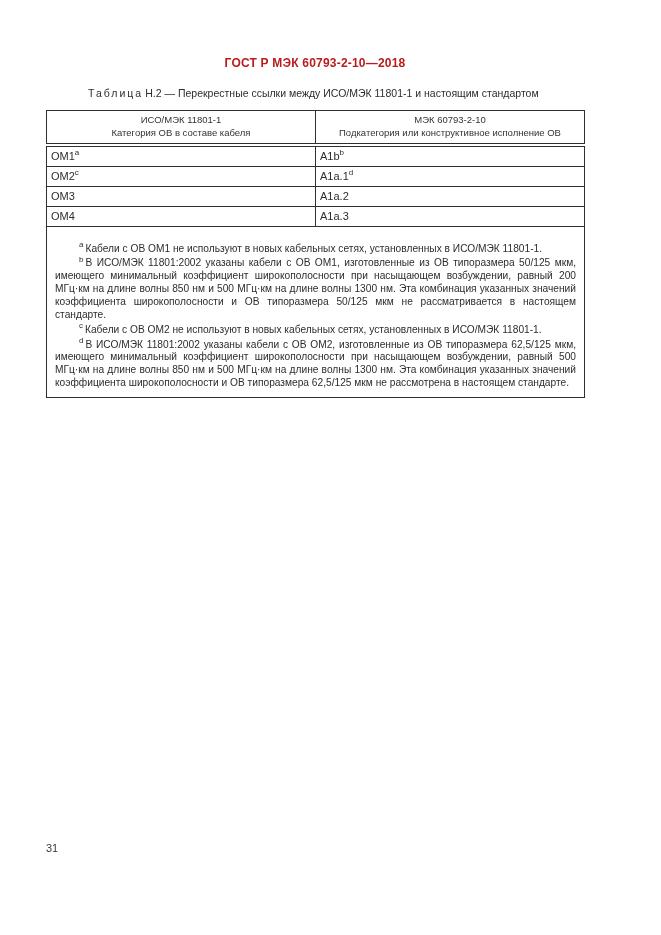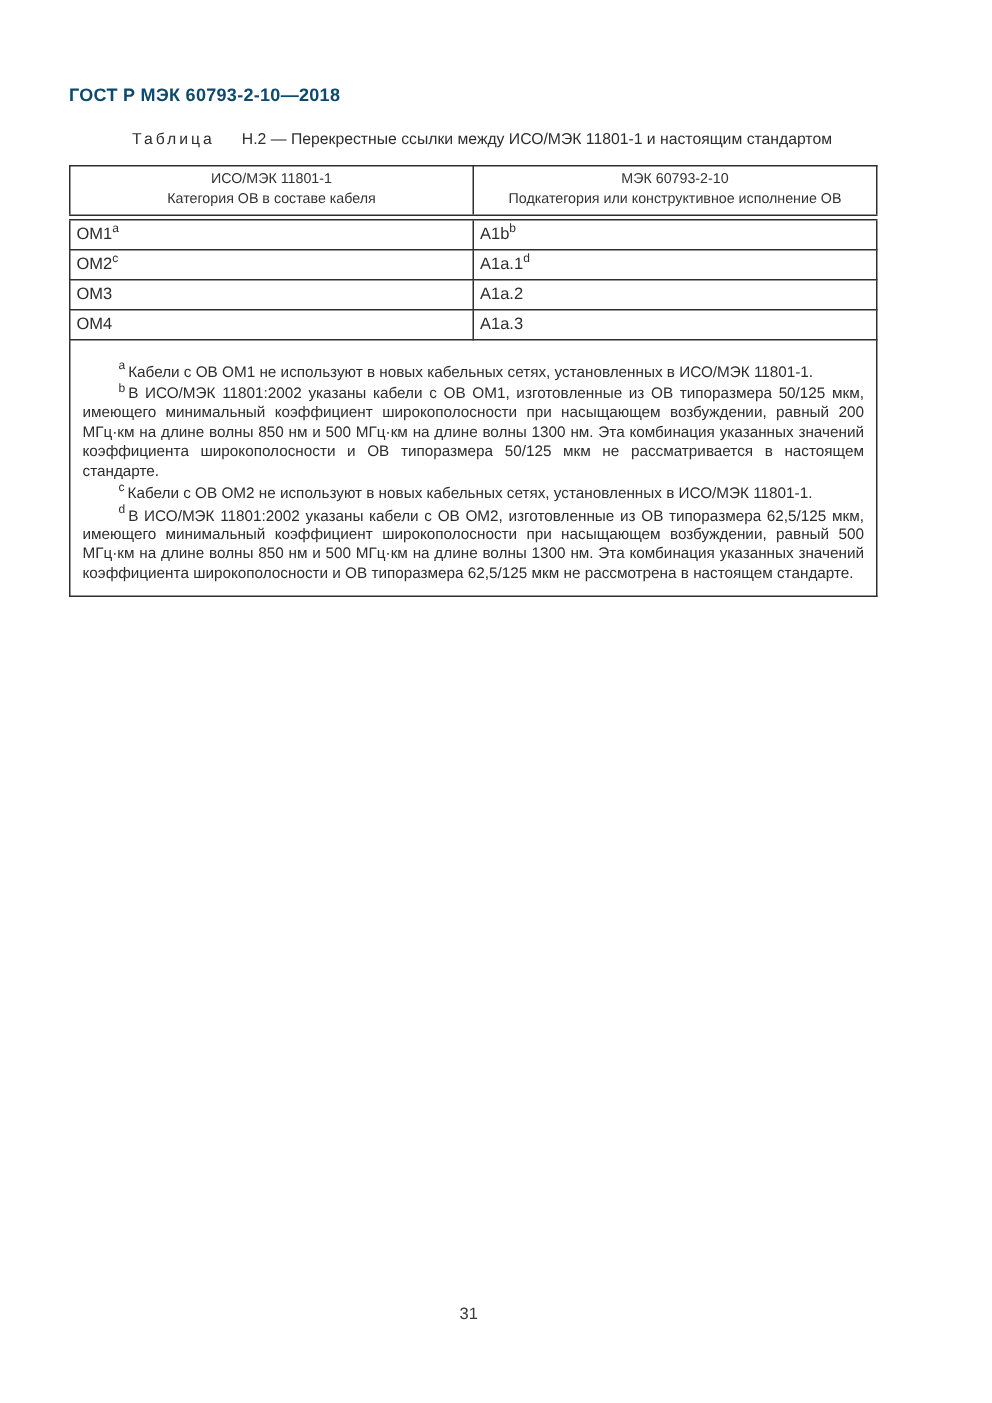--- a/index.html
+++ b/index.html
@@ -15,36 +15,36 @@
   .sheet {
     position: absolute;
     left: 0; top: 0;
     width: 661px; height: 935px;
     background: #ffffff;
   }
   .doc-header {
     position: absolute;
     left: 46px; top: 56px;
     width: 538px;
-    text-align: left;
+    text-align: center;
     font-size: 12px;
     font-weight: bold;
     letter-spacing: 0.2px;
-    color: #0c4a6e;
+    color: #b91c1c;
   }
   .table-caption {
     position: absolute;
     left: 48px; top: 87px;
     width: 536px;
     font-size: 10.5px;
     color: #2d2d2d;
     white-space: nowrap;
   }
   .table-caption .cap-label { letter-spacing: 2px; margin-left: 40px; }
-  .table-caption .cap-num { margin-left: 18px; }
+  .table-caption .cap-num { margin-left: 2px; }
   .table-caption .cap-text { margin-left: 3px; }
 
   .xref-wrap {
     position: absolute;
     left: 46px; top: 110px;
     width: 539px;
   }
   table.xref {
     width: 100%;
     border-collapse: collapse;
@@ -89,24 +89,23 @@
     line-height: 1.26;
     text-align: justify;
     text-indent: 24px;
     color: #2d2d2d;
   }
   .fn sup { margin-right: 2px; }
   .page-number {
     position: absolute;
     left: 46px; top: 842px;
     width: 533px;
-    text-align: center;
+    text-align: left;
     font-size: 11px;
     color: #3a3a3a;
-    margin-top: 28px;
   }
 </style>
 </head>
 <body>
 
 <div class="sheet">
 
   <div class="doc-header">ГОСТ Р МЭК 60793-2-10—2018</div>
 
   <div class="table-caption">

